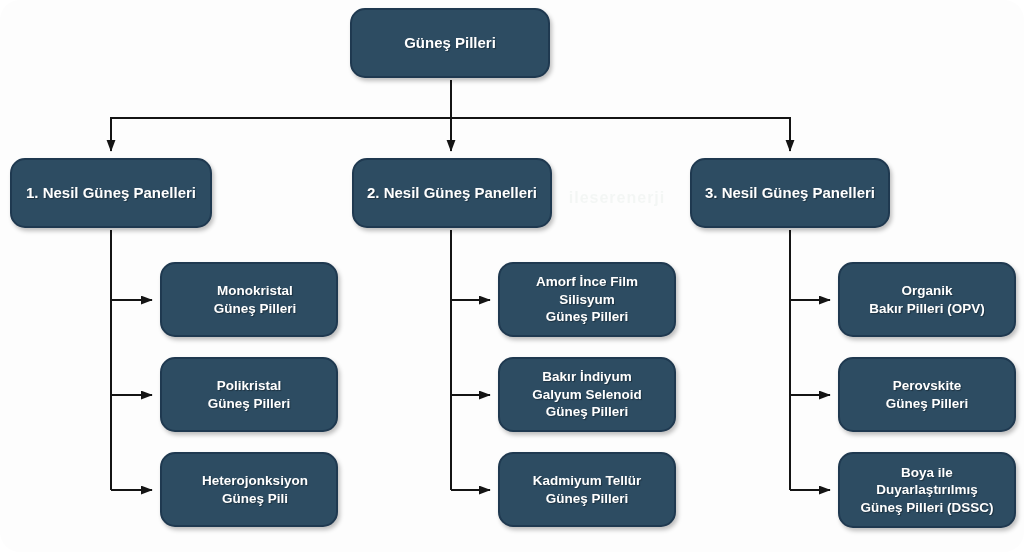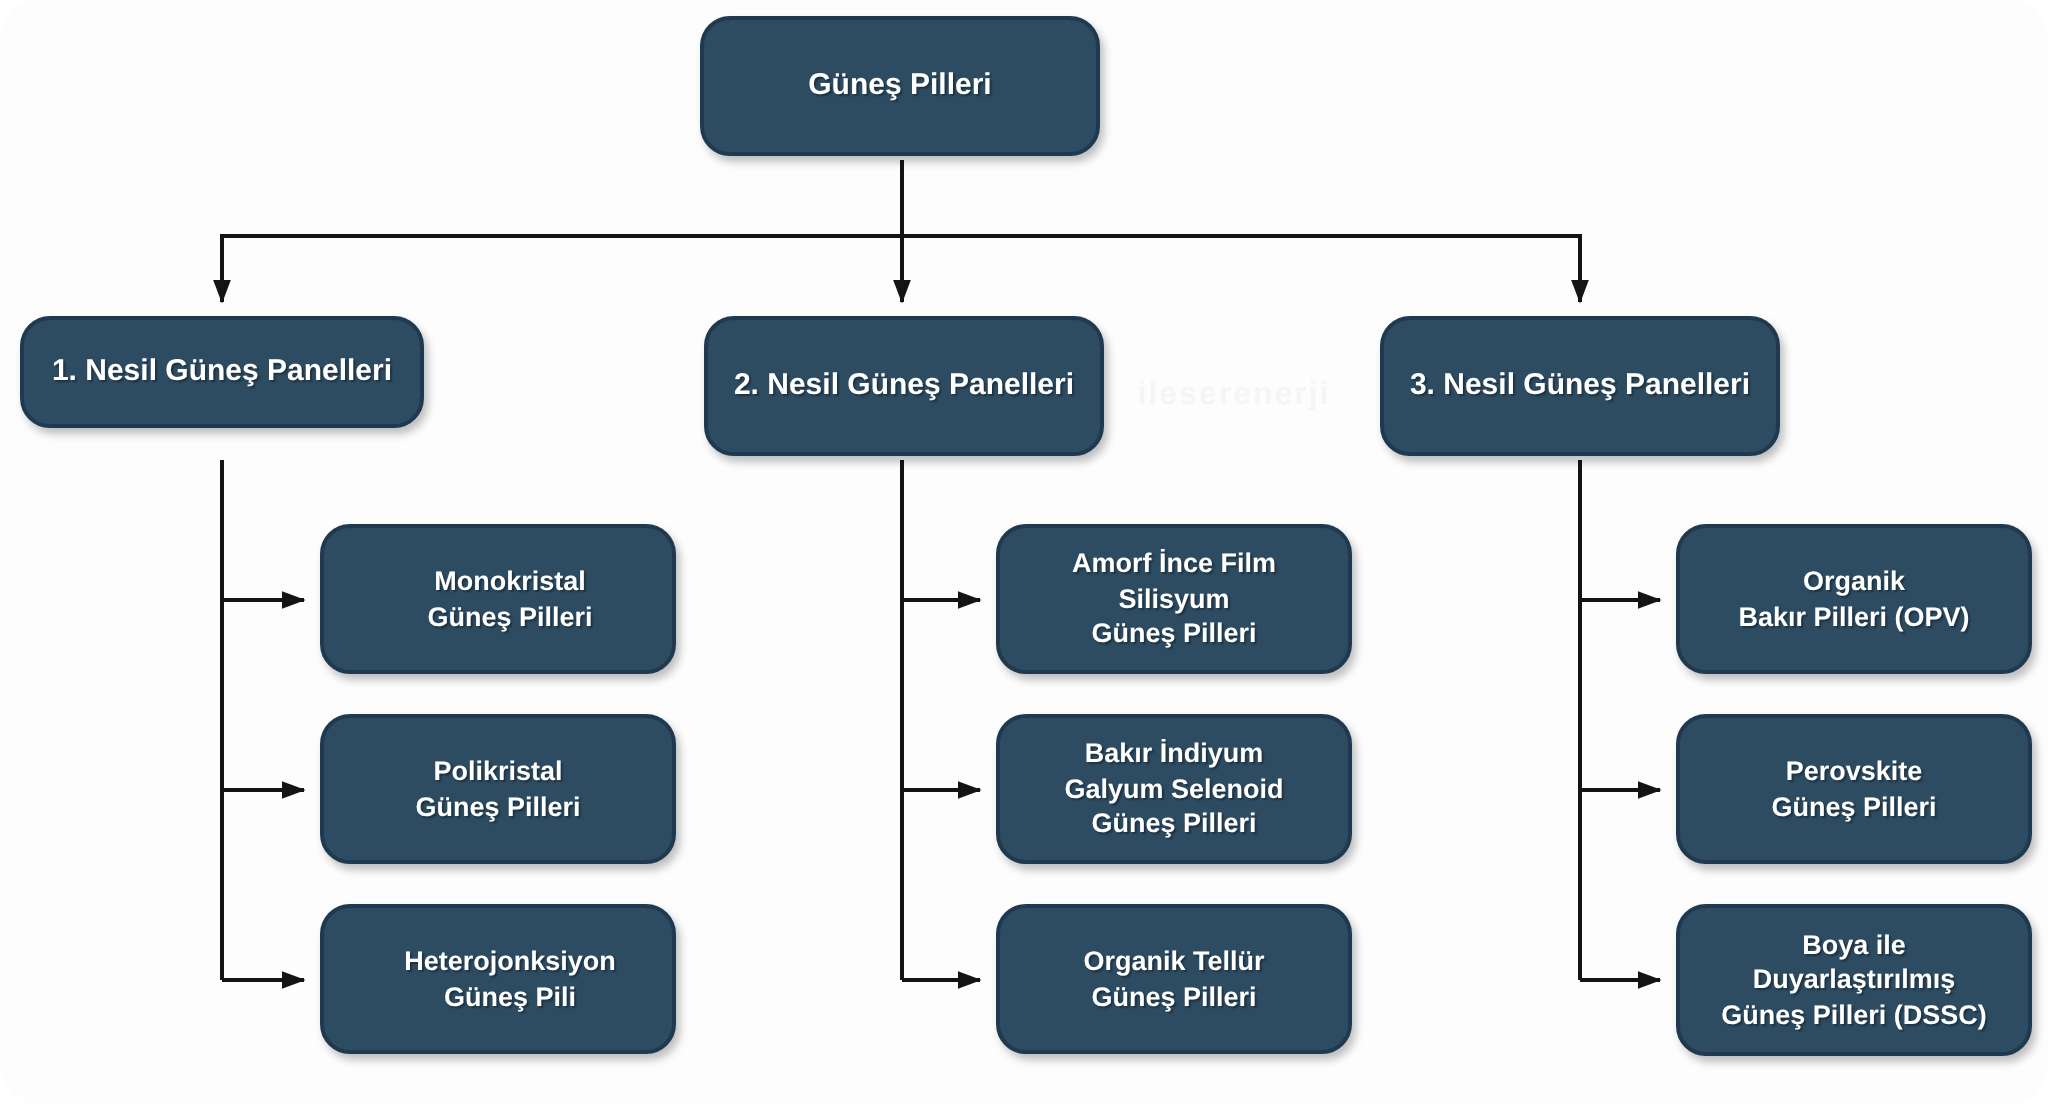--- a/index.html
+++ b/index.html
@@ -31,21 +31,21 @@
     text-align:center;
     white-space:pre-line;
     padding:3px 8px;
     box-shadow:2px 3px 4px rgba(0,0,0,0.25);
     text-shadow:1px 1px 1px rgba(0,0,0,0.35);
     line-height:1.3;
   }
   .lvl0,.lvl1{font-size:15px;}
   .lvl2{font-size:13.5px;}
   .pos-root{left:350px;top:8px;width:200px;height:70px;}
-  .pos-gen1{left:10px;top:158px;width:202px;height:56px;}
+  .pos-gen1{left:10px;top:158px;width:202px;height:70px;}
   .pos-gen2{left:352px;top:158px;width:200px;height:70px;}
   .pos-gen3{left:690px;top:158px;width:200px;height:70px;}
   .pos-c1r1{left:160px;top:262px;width:178px;height:75px;padding-left:20px;}
   .pos-c1r2{left:160px;top:357px;width:178px;height:75px;}
   .pos-c1r3{left:160px;top:452px;width:178px;height:75px;padding-left:20px;}
   .pos-c2r1{left:498px;top:262px;width:178px;height:75px;}
   .pos-c2r2{left:498px;top:357px;width:178px;height:75px;}
   .pos-c2r3{left:498px;top:452px;width:178px;height:75px;}
   .pos-c3r1{left:838px;top:262px;width:178px;height:75px;}
   .pos-c3r2{left:838px;top:357px;width:178px;height:75px;}
@@ -106,21 +106,21 @@
 Güneş Pilleri</div>
   <div class="node lvl2 pos-c1r3">Heterojonksiyon
 Güneş Pili</div>
 
   <div class="node lvl2 pos-c2r1">Amorf İnce Film
 Silisyum
 Güneş Pilleri</div>
   <div class="node lvl2 pos-c2r2">Bakır İndiyum
 Galyum Selenoid
 Güneş Pilleri</div>
-  <div class="node lvl2 pos-c2r3">Organik Tellür
+  <div class="node lvl2 pos-c2r3">Kadmiyum Tellür
 Güneş Pilleri</div>
 
   <div class="node lvl2 pos-c3r1">Organik
 Bakır Pilleri (OPV)</div>
   <div class="node lvl2 pos-c3r2">Perovskite
 Güneş Pilleri</div>
   <div class="node lvl2 pos-c3r3">Boya ile
 Duyarlaştırılmış
 Güneş Pilleri (DSSC)</div>
 

